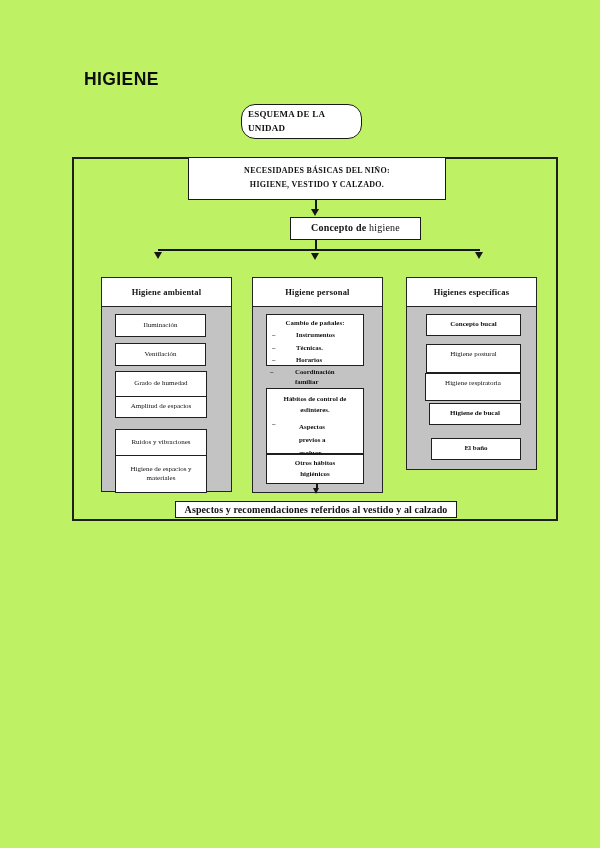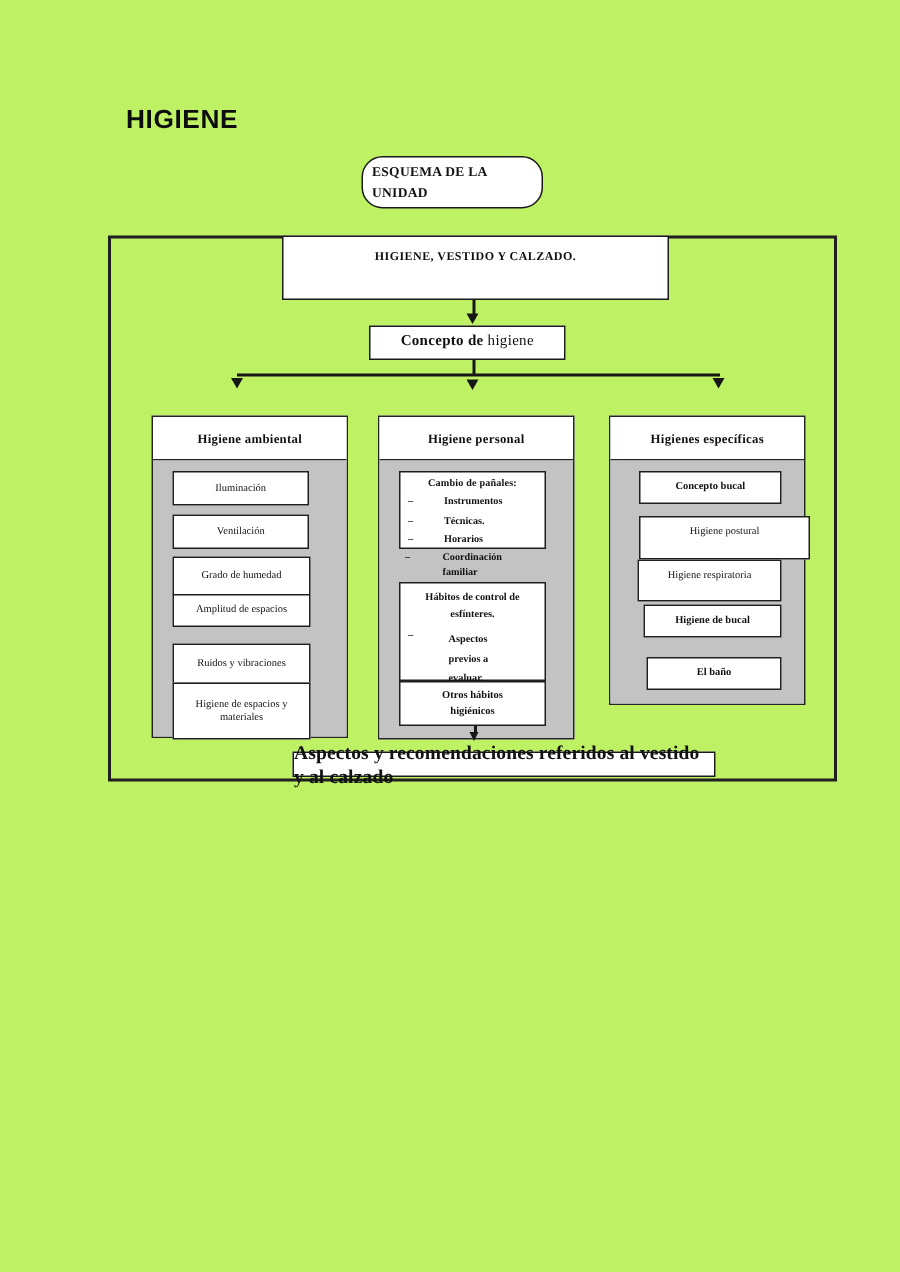--- a/index.html
+++ b/index.html
@@ -8,21 +8,21 @@
         font-family:"Liberation Serif","DejaVu Serif",serif;color:#111;overflow:hidden;}
   .abs{position:absolute;}
   .doc-title{margin:0;font-family:"Liberation Sans","DejaVu Sans",sans-serif;
              font-size:17.5px;font-weight:bold;letter-spacing:.4px;color:#0d0d0d;}
   .unit-box{border:1.5px solid #1a1a1a;padding:3px 4px 2px 6px;font-weight:bold;
             font-size:9px;line-height:1.5;letter-spacing:.2px;background:#fff;}
   .outer{border:2px solid #1f1f1f;}
   .rootbox{border:1.2px solid #1a1a1a;background:#fff;text-align:center;font-weight:bold;
            font-size:8px;letter-spacing:.3px;line-height:1.7;padding-top:6px;}
   .conceptbox{border:1.5px solid #1a1a1a;background:#fff;text-align:center;
-              font-size:10px;line-height:19px;letter-spacing:.2px;}
+              font-size:10px;line-height:19px;letter-spacing:.2px;margin-left:44px;}
   .shaft{width:1.5px;background:#161616;}
   .hline{height:2px;background:#161616;}
   .ahead{width:0;height:0;border-left:4px solid transparent;border-right:4px solid transparent;
          border-top:7px solid #161616;}
   .ahead-sm{width:0;height:0;border-left:3.5px solid transparent;border-right:3.5px solid transparent;
             border-top:6px solid #161616;}
   .col{border:1.2px solid #242424;background:#fff;}
   .col-head{position:absolute;left:0;right:0;top:0;height:29px;background:#fff;
             border-bottom:1.2px solid #242424;display:flex;align-items:center;justify-content:center;
             font-weight:bold;font-size:8.5px;letter-spacing:.2px;}
@@ -37,37 +37,38 @@
   .dash{position:absolute;left:5px;top:0;font-weight:bold;}
   .dr-label{display:block;margin-left:29px;font-weight:bold;}
   .coord{font-size:6.8px;font-weight:bold;line-height:1.5;}
   .coord .dash{left:0;}
   .coord-label{display:block;margin-left:25px;width:54px;}
   .habitos{display:block;text-align:left;font-size:6.9px;line-height:1.2;}
   .hx-head{text-align:center;padding:4px 10px 0;font-weight:bold;line-height:1.6;}
   .hx-item{display:block;margin-left:32px;width:46px;font-weight:bold;line-height:1.9;}
   .otros-label{display:inline-block;width:64px;font-weight:bold;line-height:1.55;font-size:7px;}
   .footer-bar{border:1.2px solid #1a1a1a;background:#fff;display:flex;align-items:center;
-              justify-content:center;font-weight:bold;font-size:13px;letter-spacing:.1px;margin-left:20px;}
+              justify-content:center;font-weight:bold;font-size:10px;letter-spacing:.1px;}
 </style>
 </head>
 <body>
 
 <div class="page">
 
   <h1 class="doc-title abs" style="left:84px;top:69px;">HIGIENE</h1>
 
   <div class="unit-box abs" style="left:241px;top:104px;width:121px;height:35px;border-radius:14px;">
     <div>ESQUEMA DE LA</div>
     <div>UNIDAD</div>
   </div>
 
   <div class="outer abs" style="left:72px;top:157px;width:486px;height:364px;"></div>
 
   <div class="rootbox abs" style="left:188px;top:157px;width:258px;height:43px;">
+    <div>NECESIDADES BÁSICAS DEL NIÑO:</div>
     <div>HIGIENE, VESTIDO Y CALZADO.</div>
   </div>
 
   <div class="shaft abs" style="left:315px;top:200px;height:10px;"></div>
   <div class="ahead abs" style="left:311px;top:209px;"></div>
 
   <div class="conceptbox abs" style="left:246px;top:217px;width:131px;height:23px;">
     <span class="b">Concepto de</span>
     <span>higiene</span>
   </div>
@@ -127,21 +128,21 @@
     </div>
 
     <div class="shaft" style="position:absolute;left:63px;top:206px;height:5px;"></div>
     <div class="ahead-sm" style="position:absolute;left:60px;top:210px;"></div>
   </div>
 
   <div class="col abs" style="left:406px;top:277px;width:131px;height:193px;padding-left:12px;">
     <div class="col-head">Higienes específicas</div>
     <div class="col-body" style="background:#c3c3c3;"></div>
     <div class="wbox b" style="left:19px;top:36px;width:95px;height:22px;">Concepto bucal</div>
-    <div class="wbox topalign" style="left:19px;top:66px;width:114px;height:29px;">Higiene postural</div>
+    <div class="wbox topalign" style="left:19px;top:66px;width:95px;height:29px;">Higiene postural</div>
     <div class="wbox topalign" style="left:18px;top:95px;width:96px;height:28px;">Higiene respiratoria</div>
     <div class="wbox b" style="left:22px;top:125px;width:92px;height:22px;">Higiene de bucal</div>
     <div class="wbox b" style="left:24px;top:160px;width:90px;height:22px;">El baño</div>
   </div>
 
   <div class="footer-bar abs" style="left:175px;top:501px;width:282px;height:17px;">Aspectos y recomendaciones referidos al vestido y al calzado</div>
 
 </div>
 
 </body></html>

